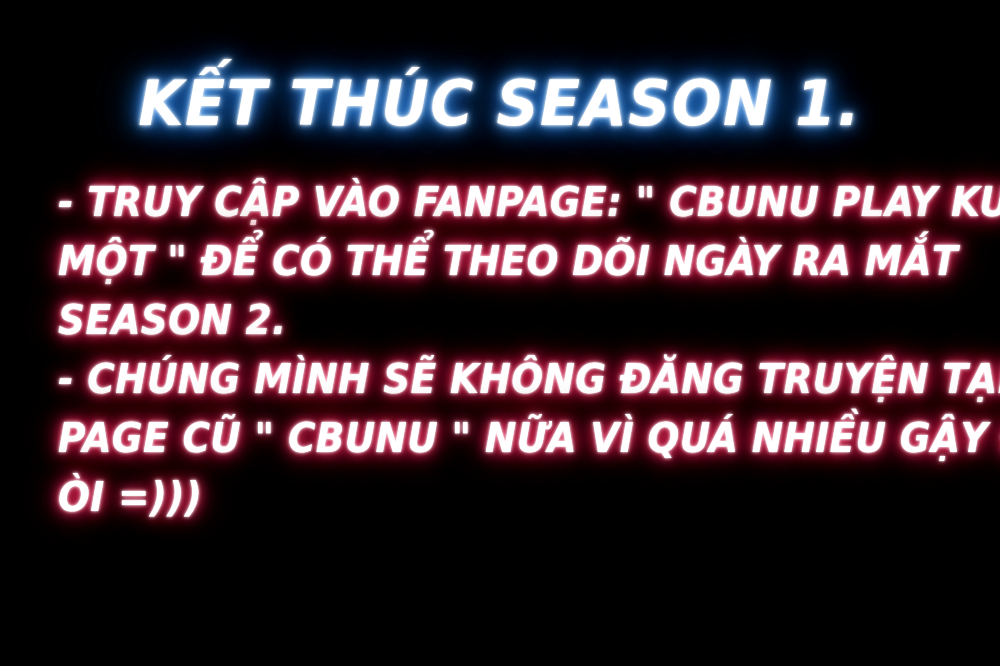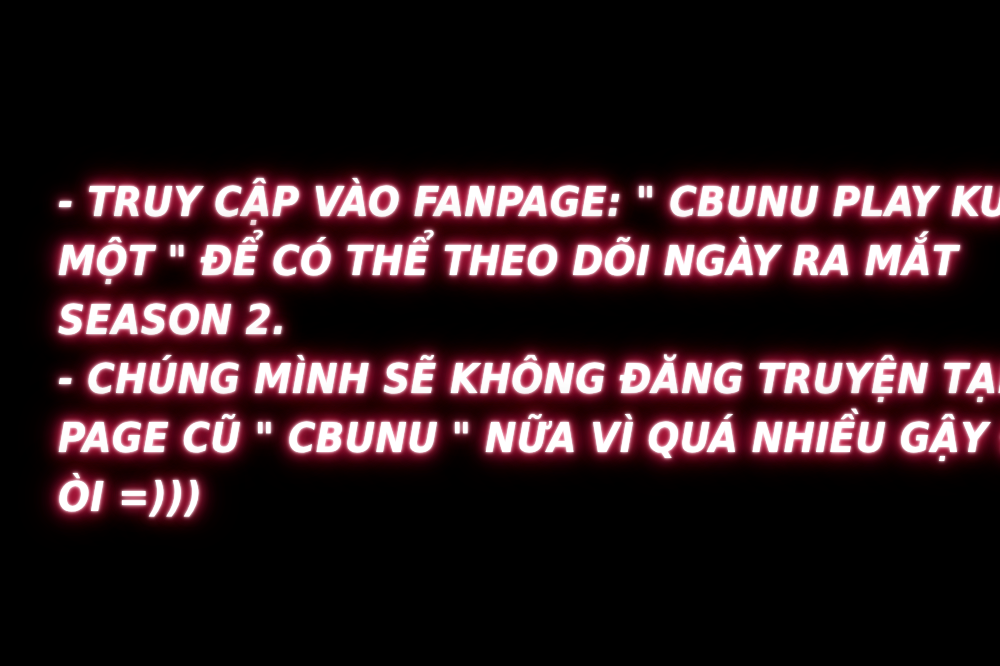--- a/index.html
+++ b/index.html
@@ -74,20 +74,23 @@
       0 0 19px #cf1040,
       0 0 30px #a50b32,
       0 0 46px #6e0722;
   }
 </style>
 </head>
 <body>
 
 <div id="page">
 
+  <div class="title-row">
+    <span class="title-text">KẾT THÚC SEASON 1.</span>
+  </div>
 
   <div class="body-block">
     <div class="body-line">- TRUY CẬP VÀO FANPAGE: " CBUNU PLAY KU SỐ</div>
     <div class="body-line">MỘT " ĐỂ CÓ THỂ THEO DÕI NGÀY RA MẮT</div>
     <div class="body-line">SEASON 2.</div>
     <div class="body-line">- CHÚNG MÌNH SẼ KHÔNG ĐĂNG TRUYỆN TẠI</div>
     <div class="body-line">PAGE CŨ " CBUNU " NỮA VÌ QUÁ NHIỀU GẬY ĐỎ</div>
     <div class="body-line">ÒI =)))</div>
   </div>
 

